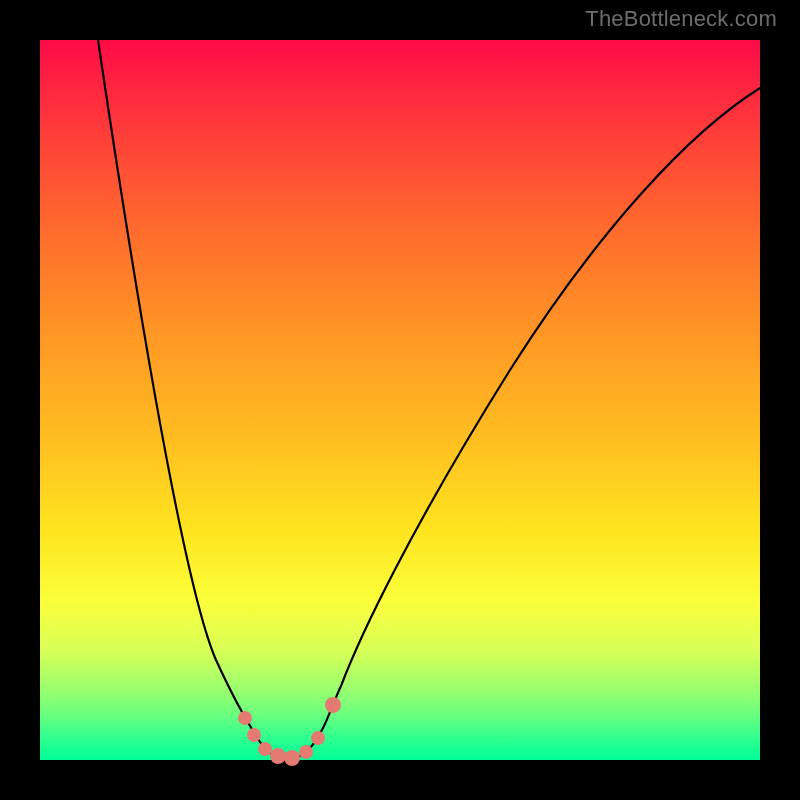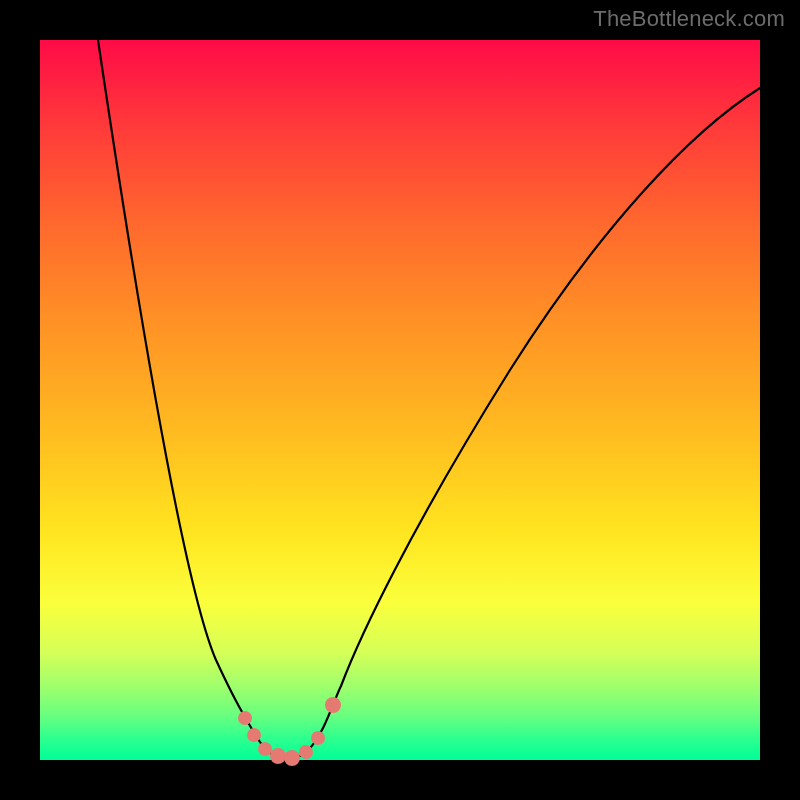--- a/index.html
+++ b/index.html
@@ -13,21 +13,21 @@
   }
   .frame {
     position: relative;
     width: 800px;
     height: 800px;
     background: #000;
   }
   .watermark {
     position: absolute;
     top: 6px;
-    right: 15px;
+    right: 23px;
     color: #6c6c6c;
     font-size: 22px;
     font-weight: 500;
     letter-spacing: 0.2px;
     z-index: 5;
     user-select: none;
   }
   .plot {
     position: absolute;
     left: 40px;

